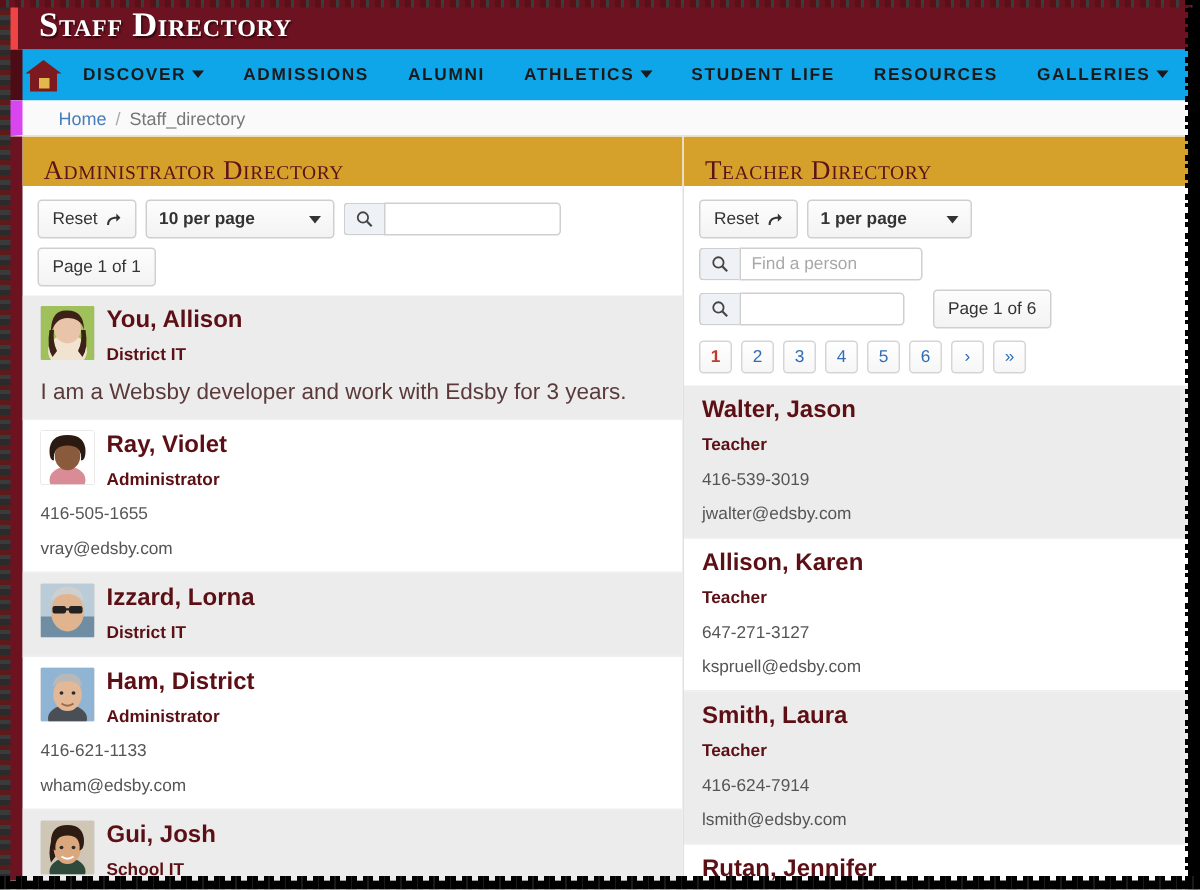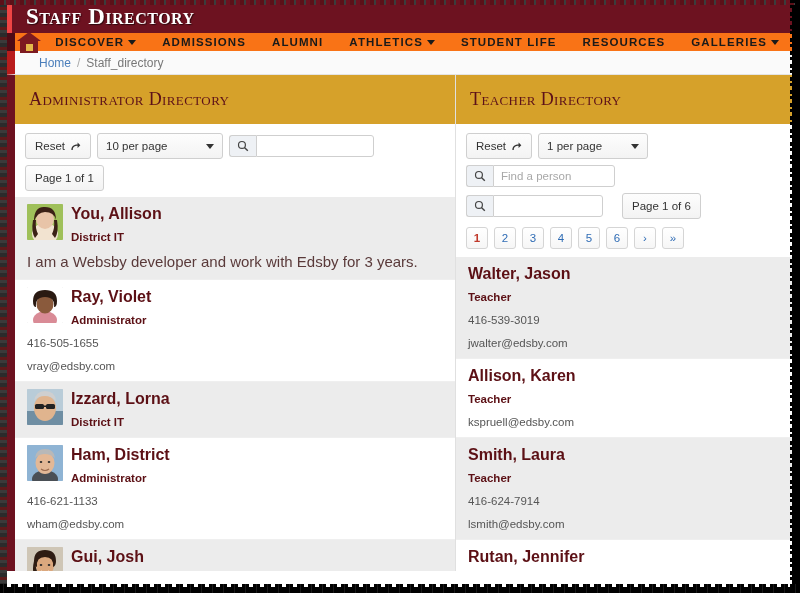--- a/index.html
+++ b/index.html
@@ -73,22 +73,22 @@
     font-size: 23px;
     font-variant: small-caps;
     font-weight: bold;
     letter-spacing: .5px;
     text-shadow: 1px 1px 1px rgba(0,0,0,.6);
     line-height: 1;
   }
 
   
   #navbar {
-    background: #f97316;
-    height: 18px;
+    background: #0ea5e9;
+    height: 34px;
     display: flex; align-items: center;
     border-left: 11px solid #4d0b16;
   }
   #home-btn {
     width: 56px; height: 34px;
     display: flex; align-items: center; justify-content: center;
   }
   .house {
     position: relative; width: 24px; height: 21px;
   }
@@ -129,40 +129,40 @@
   }
 
   
   #breadcrumb {
     height: 24px;
     background: #fafafa;
     border-bottom: 1px solid #e4e4e4;
     display: flex; align-items: center;
     padding-left: 24px;
     font-size: 12px;
-    border-left: 11px solid #b91c1c;
+    border-left: 11px solid #d946ef;
   }
   #breadcrumb .crumb-link { color: #4a7ebb; cursor: pointer; }
   #breadcrumb .crumb-sep { color: #aaa; margin: 0 6px; }
   #breadcrumb .crumb-cur { color: #777; }
 
   
   #columns {
     display: flex;
     height: calc(593px - 33px - 34px - 24px - 6px);
     border-left: 11px solid #6d1220;
   }
   .col { position: relative; overflow: hidden; }
   #col-left { width: 441px; border-right: 1px solid #e0e0e0; }
   #col-right { flex: 1; }
 
   .col-header {
     background: #d6a12a;
-    height: 49px;
-    display: flex; align-items: center;
+    height: 33px;
+    display: flex; align-items: flex-end;
     padding-left: 14px;
   }
   .col-header-title {
     font-family: "Liberation Serif", serif;
     font-size: 18px;
     font-variant: small-caps;
     color: #5d1119;
     letter-spacing: .4px;
   }
 
@@ -190,20 +190,21 @@
     background: linear-gradient(#fdfdfd,#f3f3f3);
     border: 1px solid #cfcfcf;
     border-radius: 3px;
     font-size: 11.5px;
     color: #333;
     padding: 5px 8px;
     line-height: 14px;
     width: 126px;
     display: flex; align-items: center; justify-content: space-between;
     cursor: pointer;
+    font-weight: bold;
   }
   .select .arr {
     width: 0; height: 0;
     border-left: 4px solid transparent;
     border-right: 4px solid transparent;
     border-top: 5px solid #333;
   }
   .searchgroup { display: flex; align-items: stretch; }
   .search-addon {
     background: #eef1f5;
@@ -521,20 +522,21 @@
         <div class="person alt noavatar">
           <div class="person-name">Walter, Jason</div>
           <div class="person-role">Teacher</div>
           <div class="person-meta">416-539-3019</div>
           <div class="person-meta">jwalter@edsby.com</div>
         </div>
 
         <div class="person noavatar">
           <div class="person-name">Allison, Karen</div>
           <div class="person-role">Teacher</div>
+          <div class="person-meta">647-271-3127</div>
           <div class="person-meta">kspruell@edsby.com</div>
         </div>
 
         <div class="person alt noavatar">
           <div class="person-name">Smith, Laura</div>
           <div class="person-role">Teacher</div>
           <div class="person-meta">416-624-7914</div>
           <div class="person-meta">lsmith@edsby.com</div>
         </div>
 

